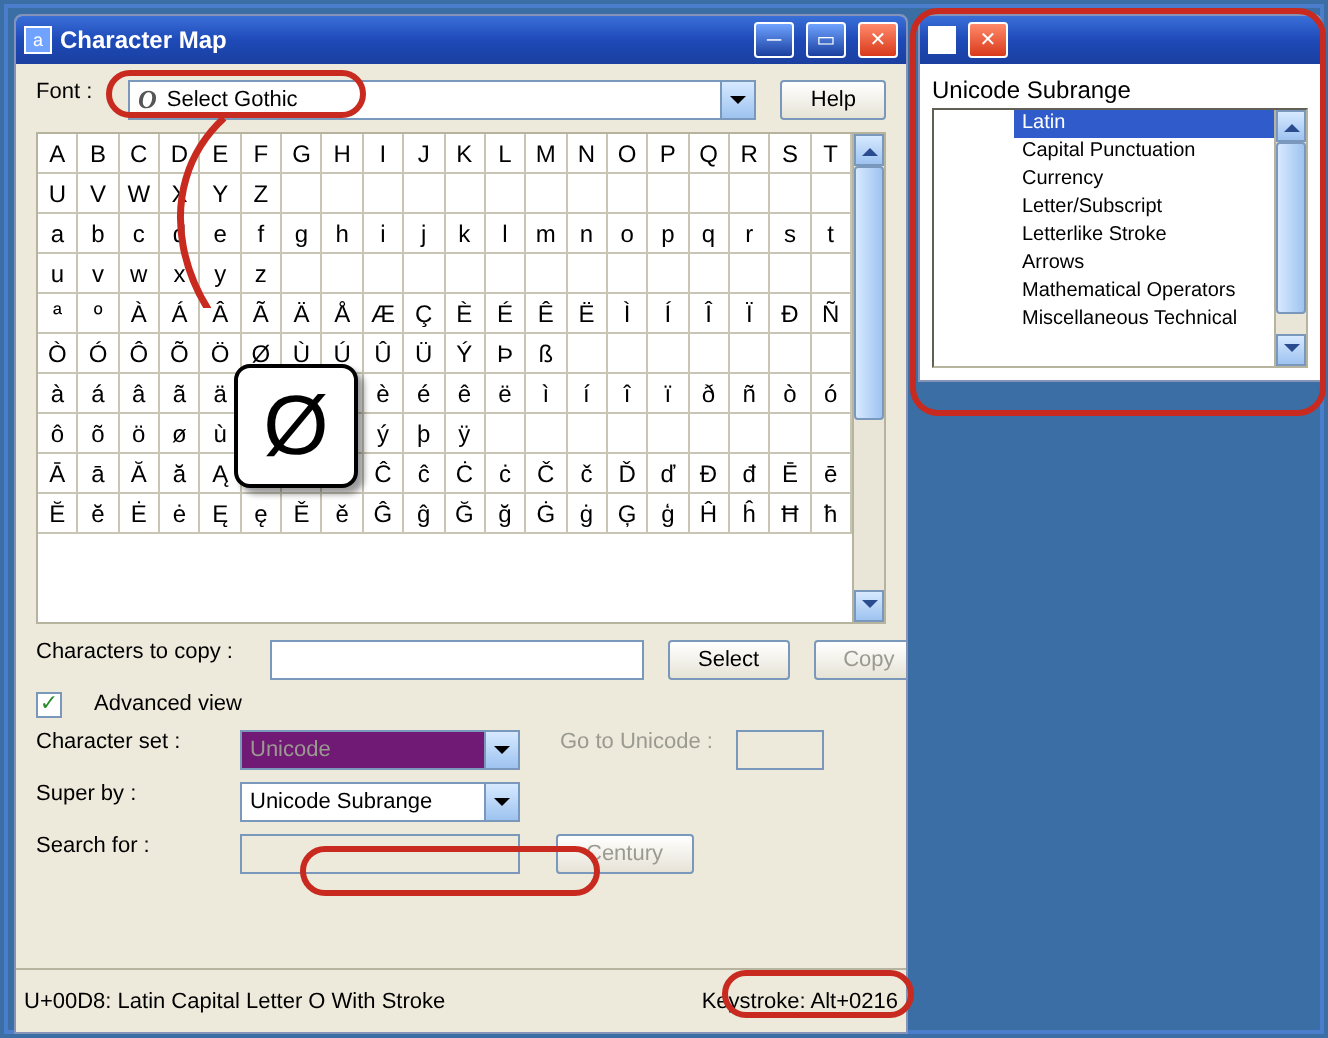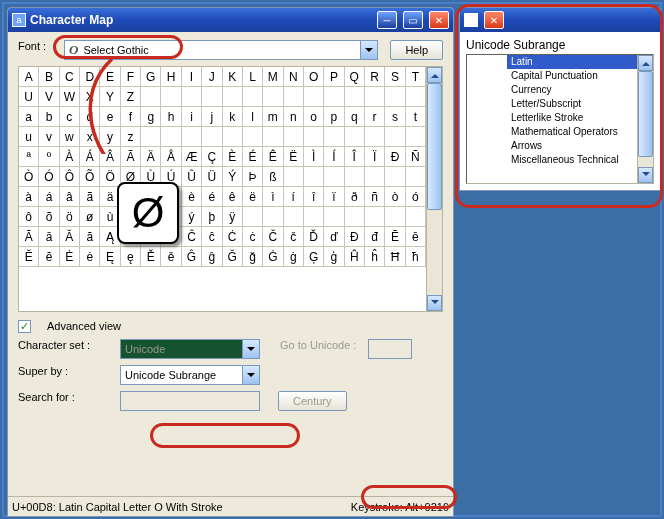--- a/index.html
+++ b/index.html
@@ -33,25 +33,25 @@
   .scroll .arr.up::after { border-bottom-color: #2a4c8f; margin-bottom: 2px; }
   .scroll .arr.down::after { border-top-color: #2a4c8f; margin-top: 2px; }
   .scroll .track { flex: 1; position: relative; }
   .scroll .thumb { position: absolute; left: 0; right: 0; top: 0; height: 60%; background: linear-gradient(to right,#d6e9ff,#9ec3f0); border: 1px solid #7a98bb; border-radius: 2px; }
   
   .text-input { height: 20px; border: 1px solid #7a98bb; background: #fff; padding: 0 4px; }
   .text-input.disabled { background: #ede9db; color: #9a9a90; }
   .inline-select { height: 20px; border: 1px solid #7a98bb; background: #fff; width: 150px; display: flex; align-items: center; padding: 0 4px; position: relative; }
   .inline-select .dd { position: absolute; right: 0; top: 0; width: 17px; height: 100%; background: linear-gradient(to bottom,#d6e9ff,#9ec3f0); border-left: 1px solid #7a98bb; display: flex; align-items: center; justify-content: center; }
   .inline-select .dd::after { content: ""; border: 4px solid transparent; border-top-color: #000; margin-top: 3px; }
-  .inline-select.disabled { background: #14532d; color: #9a9a90; }
+  .inline-select.disabled { background: #701a75; color: #9a9a90; }
   
   .chk { width: 13px; height: 13px; border: 1px solid #7a98bb; background: #fff; display: inline-flex; align-items: center; justify-content: center; margin-right: 4px; color: #2a8a2a; font-size: 11px; line-height: 1; }
   
-  .statusbar { position: absolute; left: 0; right: 0; bottom: 0; height: 20px; border-top: 1px solid #b6b39f; background: #ede9db; display: flex; align-items: center; padding: 0 4px; justify-content: space-between; }
+  .statusbar { position: absolute; left: 0; right: 0; bottom: 0; height: 32px; border-top: 1px solid #b6b39f; background: #ede9db; display: flex; align-items: center; padding: 0 4px; justify-content: space-between; }
   
   .zoom-cell { position: absolute; left: 113px; top: 178px; width: 62px; height: 62px; background: #fff; border: 2px solid #000; border-radius: 8px; display: flex; align-items: center; justify-content: center; font-family: "Century Gothic", Arial, sans-serif; font-size: 42px; box-shadow: 3px 3px 3px rgba(0,0,0,0.4); z-index: 5; }
   
   .group-window { position: absolute; left: 455px; top: 3px; width: 202px; background: #fff; border: 1px solid #8593b8; border-radius: 4px 4px 0 0; z-index: 3; }
   .group-window .titlebar { border-radius: 3px 3px 0 0; }
   .group-body { padding: 6px; }
   .group-label { font-size: 12px; margin-bottom: 2px; }
   .group-list { border: 1px inset #b6b39f; height: 130px; display: flex; }
   .group-list ul { list-style: none; flex: 1; }
   .group-list li { padding: 0 4px; font-size: 10px; line-height: 14px; cursor: pointer; margin-left: 40px; }
@@ -297,20 +297,26 @@
           </div>
         <div class="scroll">
           <div class="arr up"></div>
           <div class="track">
               <div class="thumb"></div>
             </div>
           <div class="arr down"></div>
         </div>
       </div>
 
+      <div class="row">
+        <span style="min-width:105px">Characters to copy :</span>
+        <input class="text-input" style="flex: 1 1 0%;">
+        <button class="gen-btn">Select</button>
+        <button class="gen-btn disabled">Copy</button>
+      </div>
 
       <div class="row">
         <span class="chk">✓</span>
         <span>Advanced view</span>
       </div>
 
       <div class="row">
         <span style="min-width:90px">Character set :</span>
         <div class="inline-select disabled" style="width:140px">
           <span>Unicode</span>
@@ -350,22 +356,22 @@
     </div>
     <div class="group-body">
       <div class="group-label">Unicode Subrange</div>
       <div class="group-list">
         <ul id="group-items">
             <li class="sel">Latin</li>
             <li>Capital Punctuation</li>
             <li>Currency</li>
             <li>Letter/Subscript</li>
             <li>Letterlike Stroke</li>
+            <li>Arrows</li>
             <li>Mathematical Operators</li>
-            <li>Arrows</li>
             <li>Miscellaneous Technical</li>
           </ul>
         <div class="scroll" style="width:16px;border-left:1px solid #b6b39f;">
           <div class="arr up"></div>
           <div class="track">
               <div class="thumb" style="height:90%"></div>
             </div>
           <div class="arr down"></div>
         </div>
       </div>

